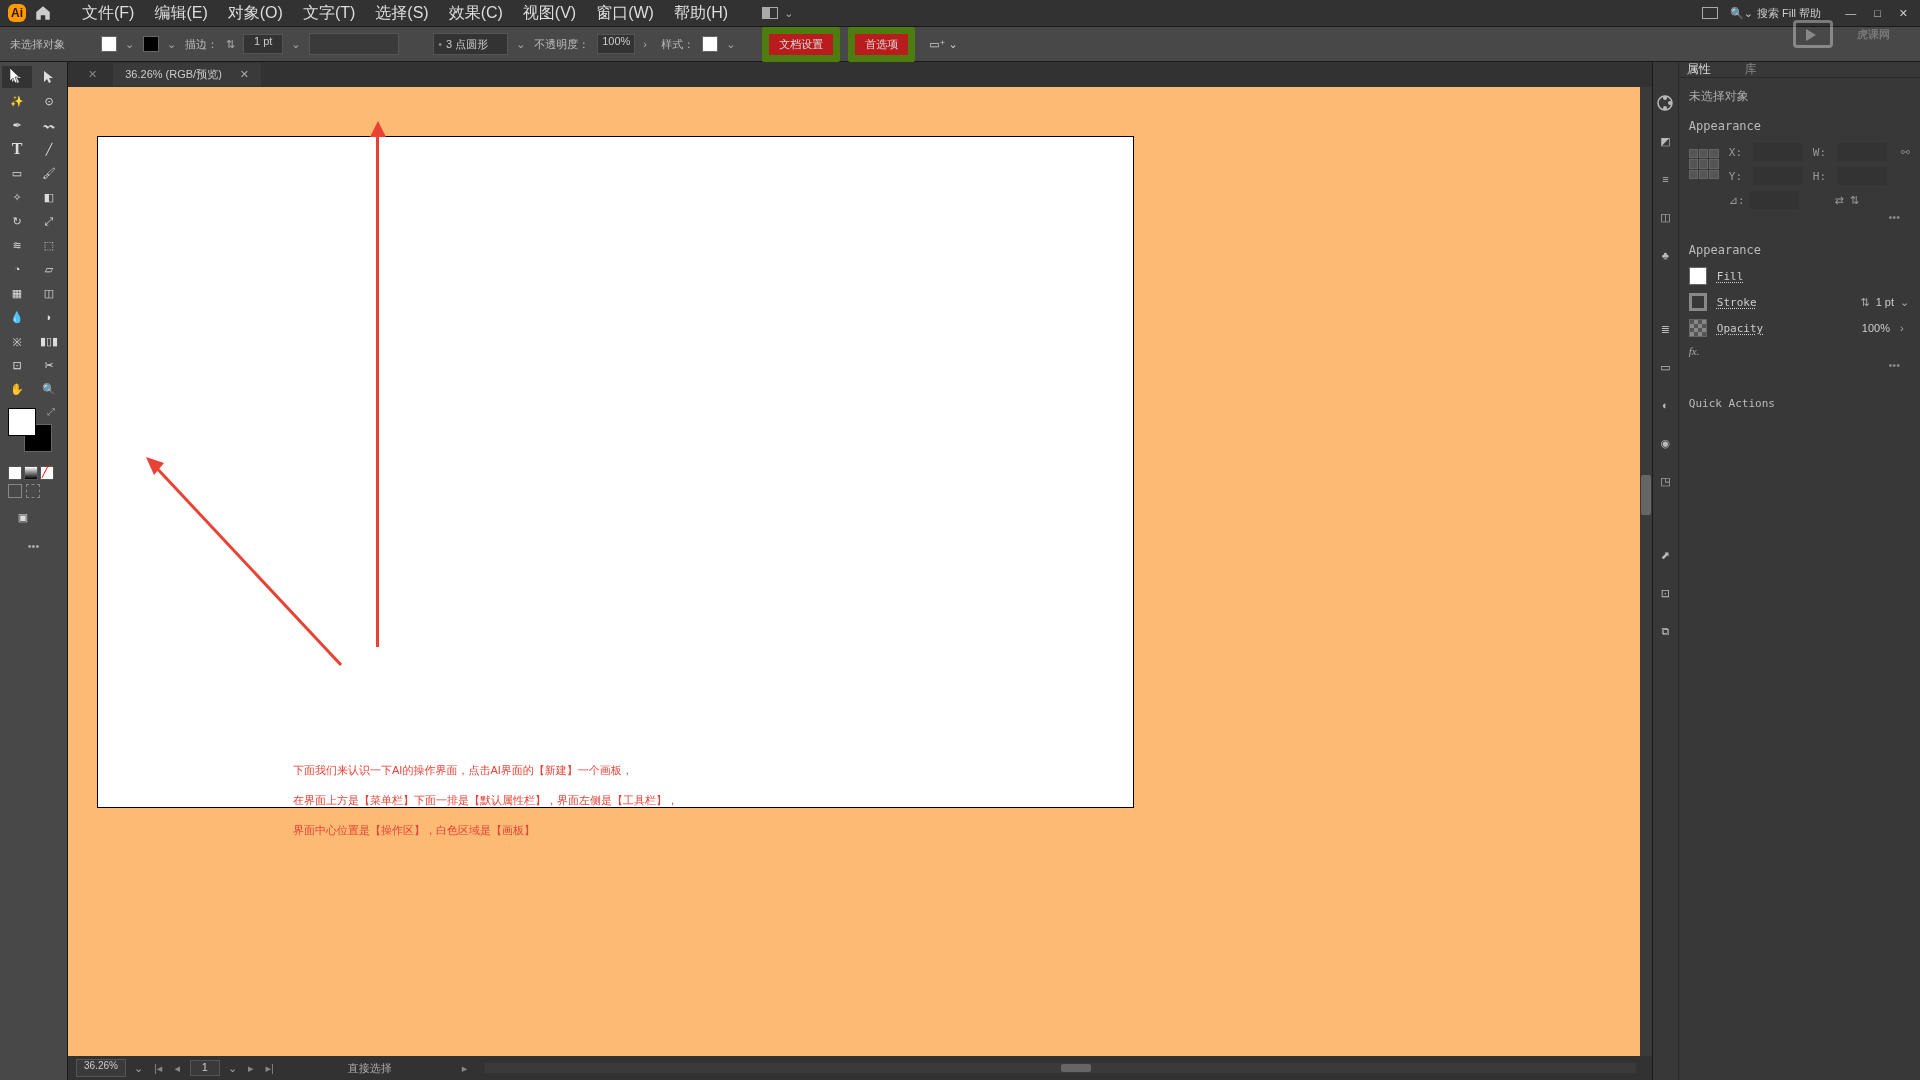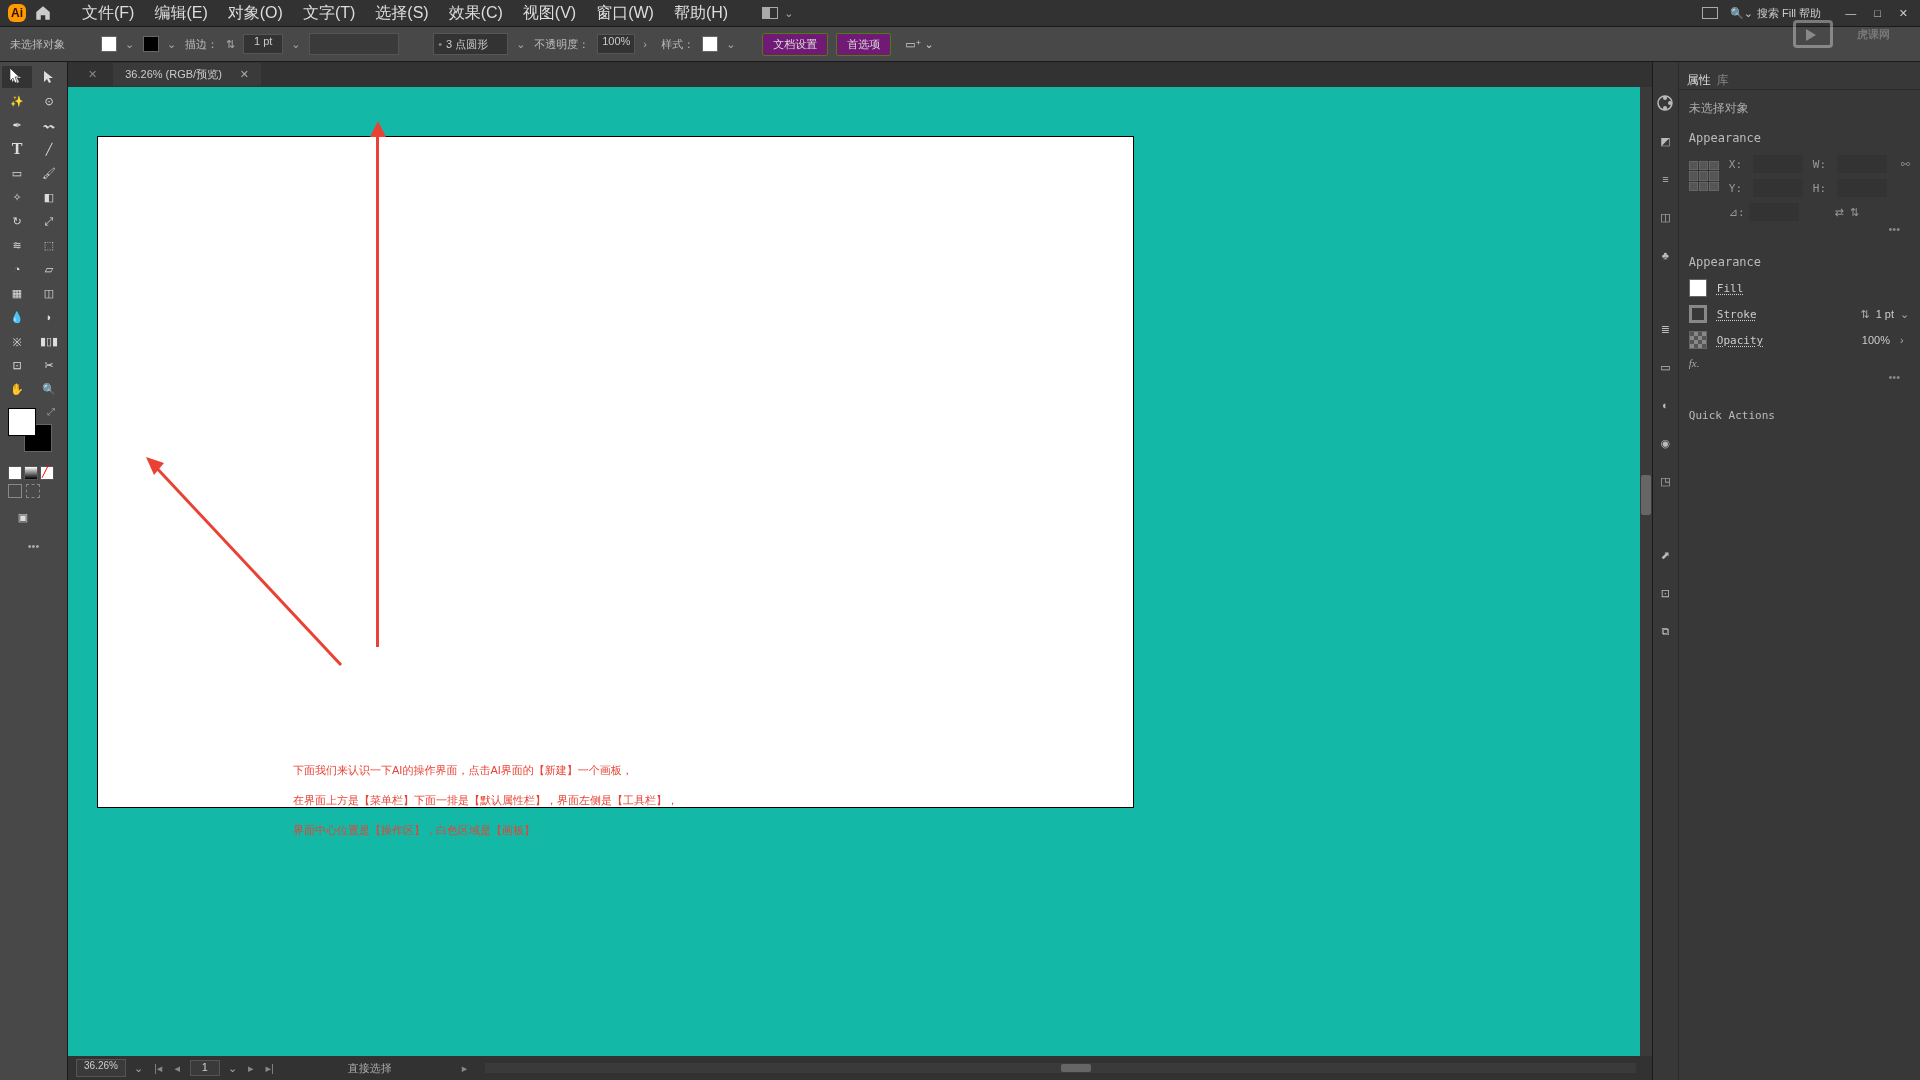--- a/index.html
+++ b/index.html
@@ -17,41 +17,41 @@
 .control-bar{height:35px;background:#484848;display:flex;align-items:center;padding:0 10px;border-bottom:1px solid #1a1a1a;gap:8px}
 .ctrl-label{color:#bbb;white-space:nowrap}
 .swatch{width:16px;height:16px;border:1px solid #666;display:inline-block}
 .swatch.white{background:#fff}
 .swatch.black{background:#000}
 .dropdown-arrow{width:10px;color:#aaa;cursor:pointer}
 .stroke-input{width:40px;height:20px;background:#333;border:1px solid #555;color:#ccc;text-align:center}
 .wide-input{width:90px;height:22px;background:#3a3a3a;border:1px solid #555}
 .profile-input{width:75px;height:22px;background:#333;border:1px solid #555;color:#ccc;padding:0 4px;display:flex;align-items:center;gap:4px}
 .opacity-input{width:38px;height:20px;background:#333;border:1px solid #555;color:#ccc;text-align:center}
-.btn{padding:3px 10px;background:#701a75;border:1px solid #4d7c0f;color:#ddd;cursor:pointer;border-radius:2px}
+.btn{padding:3px 10px;background:#b91c1c;border:7px solid #4d7c0f;color:#ddd;cursor:pointer;border-radius:2px}
 .main-area{display:flex;height:calc(100% - 62px)}
 .doc-tab-area{height:25px;background:#323232;display:flex;align-items:center;padding-left:20px}
 .doc-tab{padding:4px 12px;background:#3a3a3a;display:flex;align-items:center;gap:18px;font-size:12px;color:#ddd}
 .tab-close{color:#aaa;cursor:pointer}
 .toolbar{width:68px;background:#484848;display:flex;flex-direction:column;padding:4px 2px;border-right:1px solid #1a1a1a}
 .tool-row{display:flex;gap:2px;margin-bottom:2px}
 .tool{width:30px;height:22px;display:flex;align-items:center;justify-content:center;cursor:pointer;color:#ddd}
 .tool.active{background:#333}
 .tool svg{width:16px;height:16px;fill:#ddd}
 .color-area{padding:8px 4px;position:relative;height:60px}
 .fgcolor{position:absolute;width:28px;height:28px;background:#fff;border:1px solid #000;left:6px;top:6px;z-index:2}
 .bgcolor{position:absolute;width:28px;height:28px;background:#000;border:1px solid #666;left:22px;top:22px}
 .swap-icon{position:absolute;right:10px;top:4px;color:#aaa;font-size:10px}
 .mini-swatches{display:flex;gap:2px;padding:0 6px;margin-top:4px}
 .mini-sw{width:14px;height:14px;border:1px solid #555}
 .screen-row{display:flex;gap:4px;padding:4px 6px}
 .screen-sw{width:14px;height:14px}
 .dotdot{padding:6px;text-align:center;color:#aaa}
 .canvas-wrap{flex:1;display:flex;flex-direction:column;background:#323232;overflow:hidden}
-.canvas-area{flex:1;background:#14b8a6;position:relative;overflow:hidden}
+.canvas-area{flex:1;background:#fdba74;position:relative;overflow:hidden}
 .artboard{position:absolute;left:30px;top:50px;width:1035px;height:670px;background:#fff;box-shadow:0 0 0 1px #000}
 .arrow1{position:absolute;left:308px;top:0;width:4px;height:560px;pointer-events:none}
 .arrow1::before{content:"";position:absolute;top:26px;left:-6px;border:8px solid transparent;border-bottom:16px solid #e94234}
 .arrow1 .line{position:absolute;top:40px;left:0;width:3px;height:520px;background:#e94234}
 .arrow2{position:absolute;left:78px;top:370px;width:200px;height:210px;pointer-events:none}
 .arrow2 svg{width:200px;height:210px}
 .annotation{position:absolute;left:195px;top:615px;color:#e94234;font-size:20px;line-height:1.5}
 .annotation span{color:#e94234}
 .scrollbar-v{position:absolute;right:0;top:0;width:12px;height:100%;background:#3a3a3a}
 .scrollbar-v .thumb{position:absolute;top:40%;width:10px;height:40px;background:#666;left:1px;border-radius:2px}
@@ -60,21 +60,21 @@
 .nav-btn{color:#888;cursor:pointer;padding:0 2px}
 .artboard-num{width:30px;height:16px;background:#3a3a3a;border:1px solid #555;color:#ccc;text-align:center}
 .status-tool{margin-left:64px;color:#aaa}
 .h-scroll{flex:1;height:10px;background:#3a3a3a;margin:0 8px;position:relative}
 .h-scroll .thumb{position:absolute;left:50%;width:30px;height:8px;background:#666;top:1px;border-radius:2px}
 .right-panels{width:268px;background:#383838;display:flex;border-left:1px solid #1a1a1a}
 .panel-icons{width:36px;background:#383838;display:flex;flex-direction:column;padding-top:30px;gap:16px;align-items:center;border-right:1px solid #2a2a2a}
 .picon{width:22px;height:22px;display:flex;align-items:center;justify-content:center;cursor:pointer;color:#bbb}
 .picon svg{width:18px;height:18px;fill:#bbb}
 .panel-content{flex:1;background:#383838;padding:0}
-.panel-tabs{display:flex;height:28px;border-bottom:1px solid #2a2a2a;padding-left:8px;align-items:flex-end;gap:6px}
+.panel-tabs{display:flex;height:16px;border-bottom:1px solid #2a2a2a;padding-left:8px;align-items:center;gap:34px}
 .ptab{color:#ddd;cursor:pointer;font-size:12px}
 .ptab.inactive{color:#888}
 .panel-body{padding:10px}
 .noSel{color:#aaa;margin-bottom:14px;font-size:12px}
 .section-title{color:#bbb;font-size:12px;margin-bottom:10px;font-family:monospace}
 .transform-grid{display:flex;gap:10px;align-items:center;margin-bottom:6px}
 .ref-point{width:30px;height:30px;display:grid;grid-template-columns:repeat(3,1fr);grid-template-rows:repeat(3,1fr);gap:1px}
 .ref-point div{background:#555;border:1px solid #666}
 .tf-fields{display:flex;flex-direction:column;gap:6px}
 .tf-row{display:flex;gap:10px;align-items:center}

